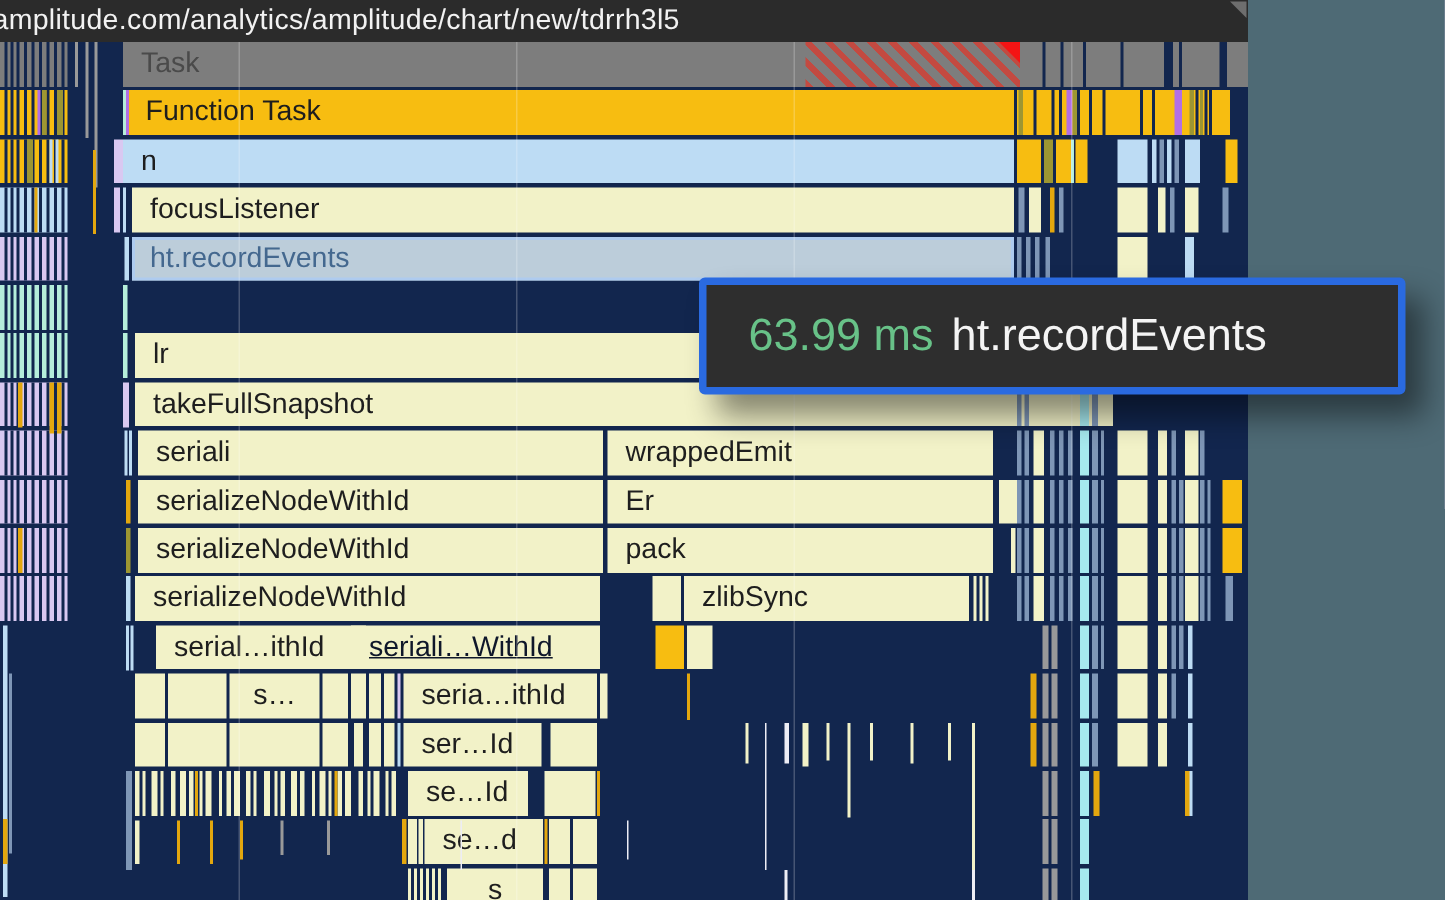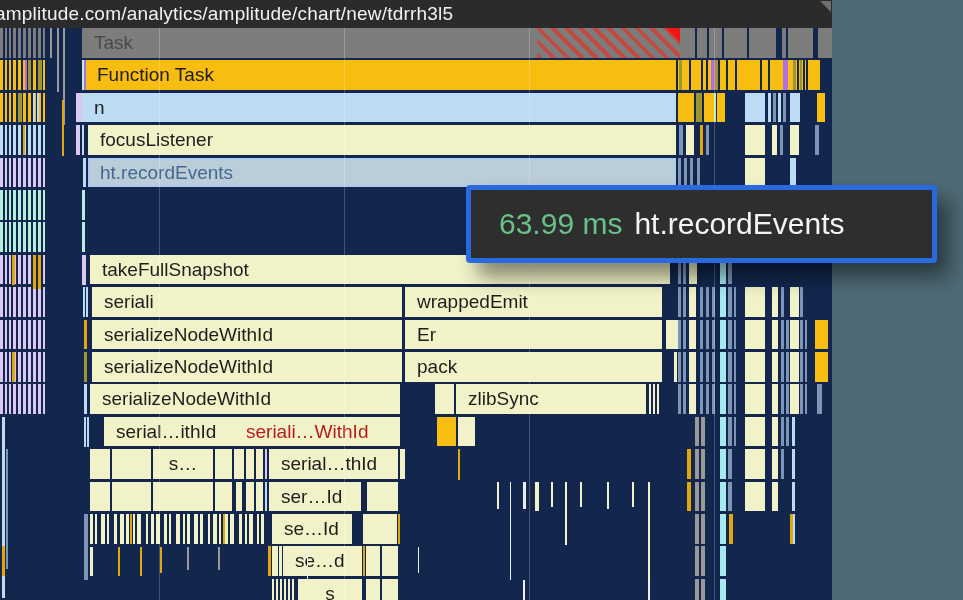--- a/index.html
+++ b/index.html
@@ -188,51 +188,52 @@
     <div class="cell" style="left: 780px; top: 125.2px; width: 3px; height: 29.6px; background: rgb(126, 150, 182); line-height: 29.6px; z-index: 3;"></div>
     <div class="cell" style="left: 790px; top: 125.2px; width: 9px; height: 29.6px; background: rgb(242, 242, 200); line-height: 29.6px; z-index: 3;"></div>
     <div class="cell" style="left: 815px; top: 125.2px; width: 4px; height: 29.6px; background: rgb(126, 150, 182); line-height: 29.6px; z-index: 3;"></div>
     <div class="cell" style="left: 88px; top: 157.6px; width: 588px; height: 29.6px; background: rgb(188, 205, 218); line-height: 29.6px; z-index: 3; box-shadow: rgb(174, 203, 239) 0px 0px 0px 2px inset;"><span class="lbl" style="color: rgb(68, 104, 143);">ht.recordEvents</span></div>
     <div class="cell" style="left: 678px; top: 157.6px; width: 3px; height: 29.6px; background: rgb(126, 150, 182); line-height: 29.6px; z-index: 3;"></div>
     <div class="cell" style="left: 684px; top: 157.6px; width: 3px; height: 29.6px; background: rgb(126, 150, 182); line-height: 29.6px; z-index: 3;"></div>
     <div class="cell" style="left: 690px; top: 157.6px; width: 3px; height: 29.6px; background: rgb(126, 150, 182); line-height: 29.6px; z-index: 3;"></div>
     <div class="cell" style="left: 697px; top: 157.6px; width: 3px; height: 29.6px; background: rgb(126, 150, 182); line-height: 29.6px; z-index: 3;"></div>
     <div class="cell" style="left: 745px; top: 157.6px; width: 20px; height: 29.6px; background: rgb(242, 242, 200); line-height: 29.6px; z-index: 3;"></div>
     <div class="cell" style="left: 790px; top: 157.6px; width: 6px; height: 29.6px; background: rgb(189, 220, 244); line-height: 29.6px; z-index: 3;"></div>
-    <div class="cell" style="left: 90px; top: 254.8px; width: 580px; height: 29.6px; background: rgb(242, 242, 200); line-height: 29.6px; z-index: 3;"><span class="lbl" style="color: rgb(30, 30, 30);">takeFullSnapshot</span></div>
+    <div class="cell" style="left: 90px; top: 222.4px; width: 582px; height: 29.6px; background: rgb(242, 242, 200); line-height: 29.6px; z-index: 3;"><span class="lbl" style="color: rgb(30, 30, 30);">lr</span></div>
+    <div class="cell" style="left: 90px; top: 254.8px; width: 652px; height: 29.6px; background: rgb(242, 242, 200); line-height: 29.6px; z-index: 3;"><span class="lbl" style="color: rgb(30, 30, 30);">takeFullSnapshot</span></div>
     <div class="cell" style="left: 678px; top: 254.8px; width: 3px; height: 29.6px; background: rgb(126, 150, 182); line-height: 29.6px; z-index: 3;"></div>
     <div class="cell" style="left: 683px; top: 254.8px; width: 3px; height: 29.6px; background: rgb(126, 150, 182); line-height: 29.6px; z-index: 3;"></div>
     <div class="cell" style="left: 689px; top: 254.8px; width: 8px; height: 29.6px; background: rgb(242, 242, 200); line-height: 29.6px; z-index: 3;"></div>
     <div class="cell" style="left: 92px; top: 287.2px; width: 310px; height: 29.6px; background: rgb(242, 242, 200); line-height: 29.6px; z-index: 3;"><span class="lbl" style="color: rgb(30, 30, 30);">seriali</span></div>
     <div class="cell" style="left: 405px; top: 287.2px; width: 257px; height: 29.6px; background: rgb(242, 242, 200); line-height: 29.6px; z-index: 3;"><span class="lbl" style="color: rgb(30, 30, 30);">wrappedEmit</span></div>
     <div class="cell" style="left: 92px; top: 319.6px; width: 310px; height: 29.6px; background: rgb(242, 242, 200); line-height: 29.6px; z-index: 3;"><span class="lbl" style="color: rgb(30, 30, 30);">serializeNodeWithId</span></div>
     <div class="cell" style="left: 405px; top: 319.6px; width: 257px; height: 29.6px; background: rgb(242, 242, 200); line-height: 29.6px; z-index: 3;"><span class="lbl" style="color: rgb(30, 30, 30);">Er</span></div>
     <div class="cell" style="left: 666px; top: 319.6px; width: 12px; height: 29.6px; background: rgb(242, 242, 200); line-height: 29.6px; z-index: 3;"></div>
     <div class="cell" style="left: 92px; top: 352px; width: 310px; height: 29.6px; background: rgb(242, 242, 200); line-height: 29.6px; z-index: 3;"><span class="lbl" style="color: rgb(30, 30, 30);">serializeNodeWithId</span></div>
     <div class="cell" style="left: 405px; top: 352px; width: 257px; height: 29.6px; background: rgb(242, 242, 200); line-height: 29.6px; z-index: 3;"><span class="lbl" style="color: rgb(30, 30, 30);">pack</span></div>
     <div class="cell" style="left: 674px; top: 352px; width: 3px; height: 29.6px; background: rgb(242, 242, 200); line-height: 29.6px; z-index: 3;"></div>
     <div class="cell" style="left: 90px; top: 384.4px; width: 310px; height: 29.6px; background: rgb(242, 242, 200); line-height: 29.6px; z-index: 3;"><span class="lbl" style="color: rgb(30, 30, 30);">serializeNodeWithId</span></div>
     <div class="cell" style="left: 435px; top: 384.4px; width: 19px; height: 29.6px; background: rgb(242, 242, 200); line-height: 29.6px; z-index: 3;"></div>
     <div class="cell" style="left: 456px; top: 384.4px; width: 190px; height: 29.6px; background: rgb(242, 242, 200); line-height: 29.6px; z-index: 3;"><span class="lbl" style="color: rgb(30, 30, 30);">zlibSync</span></div>
     <div class="cell" style="left: 649px; top: 384.4px; width: 2px; height: 29.6px; background: rgb(242, 242, 200); line-height: 29.6px; z-index: 3;"></div>
     <div class="cell" style="left: 653px; top: 384.4px; width: 2px; height: 29.6px; background: rgb(242, 242, 200); line-height: 29.6px; z-index: 3;"></div>
     <div class="cell" style="left: 657px; top: 384.4px; width: 2px; height: 29.6px; background: rgb(242, 242, 200); line-height: 29.6px; z-index: 3;"></div>
     <div class="cell" style="left: 92px; top: 416.8px; width: 140px; height: 29.6px; background: rgb(242, 242, 200); line-height: 29.6px; z-index: 3; margin-left: 12px;"><span class="lbl" style="color: rgb(30, 30, 30);">serial…ithId</span></div>
-    <div class="cell" style="left: 234px; top: 416.8px; width: 166px; height: 29.6px; background: rgb(242, 242, 200); line-height: 29.6px; z-index: 3;"><span class="lbl" style="color: #b91c1c;">seriali…WithId</span></div>
+    <div class="cell" style="left: 234px; top: 416.8px; width: 166px; height: 29.6px; background: rgb(242, 242, 200); line-height: 29.6px; z-index: 3;"><span class="lbl" style="color: #0f172a; text-decoration: underline;">seriali…WithId</span></div>
     <div class="cell" style="left: 437px; top: 416.8px; width: 19px; height: 29.6px; background: rgb(247, 189, 17); line-height: 29.6px; z-index: 3;"></div>
     <div class="cell" style="left: 458px; top: 416.8px; width: 17px; height: 29.6px; background: rgb(242, 242, 200); line-height: 29.6px; z-index: 3;"></div>
     <div class="cell" style="left: 90px; top: 449.2px; width: 20px; height: 29.6px; background: rgb(242, 242, 200); line-height: 29.6px; z-index: 3;"></div>
     <div class="cell" style="left: 112px; top: 449.2px; width: 39px; height: 29.6px; background: rgb(242, 242, 200); line-height: 29.6px; z-index: 3;"></div>
     <div class="cell" style="left: 153px; top: 449.2px; width: 60px; height: 29.6px; background: rgb(242, 242, 200); line-height: 29.6px; z-index: 3; text-align: center;"><span style="color: rgb(30, 30, 30);">s…</span></div>
     <div class="cell" style="left: 215px; top: 449.2px; width: 17px; height: 29.6px; background: rgb(242, 242, 200); line-height: 29.6px; z-index: 3;"></div>
     <div class="cell" style="left: 234px; top: 449.2px; width: 10px; height: 29.6px; background: rgb(242, 242, 200); line-height: 29.6px; z-index: 3;"></div>
     <div class="cell" style="left: 246px; top: 449.2px; width: 8px; height: 29.6px; background: rgb(242, 242, 200); line-height: 29.6px; z-index: 3;"></div>
     <div class="cell" style="left: 256px; top: 449.2px; width: 7px; height: 29.6px; background: rgb(242, 242, 200); line-height: 29.6px; z-index: 3;"></div>
     <div class="cell" style="left: 265px; top: 449.2px; width: 2px; height: 29.6px; background: rgb(217, 200, 241); line-height: 29.6px; z-index: 3;"></div>
-    <div class="cell" style="left: 269px; top: 449.2px; width: 129px; height: 29.6px; background: rgb(242, 242, 200); line-height: 29.6px; z-index: 3;"><span class="lbl" style="color: rgb(30, 30, 30);">serial…thId</span></div>
+    <div class="cell" style="left: 269px; top: 449.2px; width: 129px; height: 29.6px; background: rgb(242, 242, 200); line-height: 29.6px; z-index: 3;"><span class="lbl" style="color: rgb(30, 30, 30);">seria…ithId</span></div>
     <div class="cell" style="left: 400px; top: 449.2px; width: 5px; height: 29.6px; background: rgb(242, 242, 200); line-height: 29.6px; z-index: 3;"></div>
     <div class="cell" style="left: 90px; top: 481.6px; width: 20px; height: 29.6px; background: rgb(242, 242, 200); line-height: 29.6px; z-index: 3;"></div>
     <div class="cell" style="left: 112px; top: 481.6px; width: 39px; height: 29.6px; background: rgb(242, 242, 200); line-height: 29.6px; z-index: 3;"></div>
     <div class="cell" style="left: 153px; top: 481.6px; width: 60px; height: 29.6px; background: rgb(242, 242, 200); line-height: 29.6px; z-index: 3;"></div>
     <div class="cell" style="left: 215px; top: 481.6px; width: 17px; height: 29.6px; background: rgb(242, 242, 200); line-height: 29.6px; z-index: 3;"></div>
     <div class="cell" style="left: 236px; top: 481.6px; width: 6px; height: 29.6px; background: rgb(242, 242, 200); line-height: 29.6px; z-index: 3;"></div>
     <div class="cell" style="left: 246px; top: 481.6px; width: 8px; height: 29.6px; background: rgb(242, 242, 200); line-height: 29.6px; z-index: 3;"></div>
     <div class="cell" style="left: 256px; top: 481.6px; width: 7px; height: 29.6px; background: rgb(242, 242, 200); line-height: 29.6px; z-index: 3;"></div>
     <div class="cell" style="left: 265px; top: 481.6px; width: 2px; height: 29.6px; background: rgb(189, 220, 244); line-height: 29.6px; z-index: 3;"></div>
     <div class="cell" style="left: 269px; top: 481.6px; width: 92px; height: 29.6px; background: rgb(242, 242, 200); line-height: 29.6px; z-index: 3;"><span class="lbl" style="color: rgb(30, 30, 30);">ser…Id</span></div>

